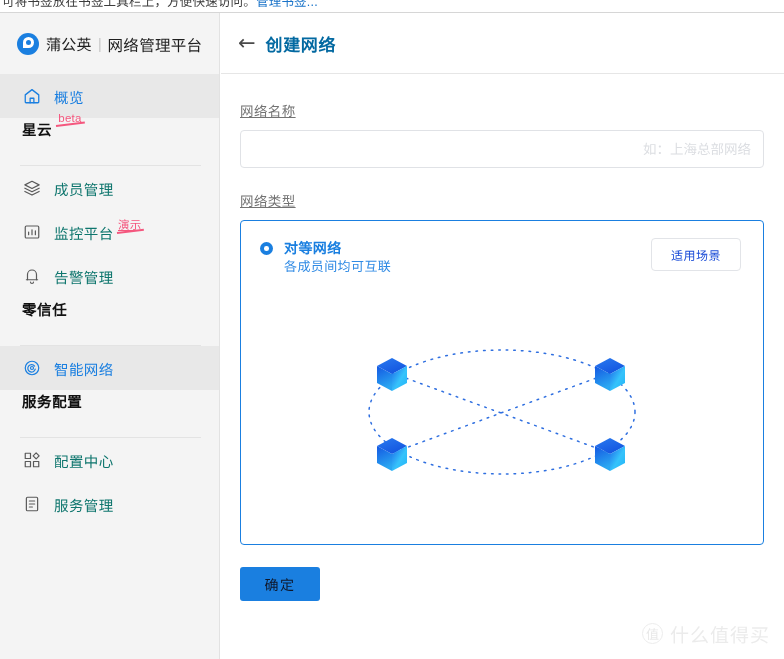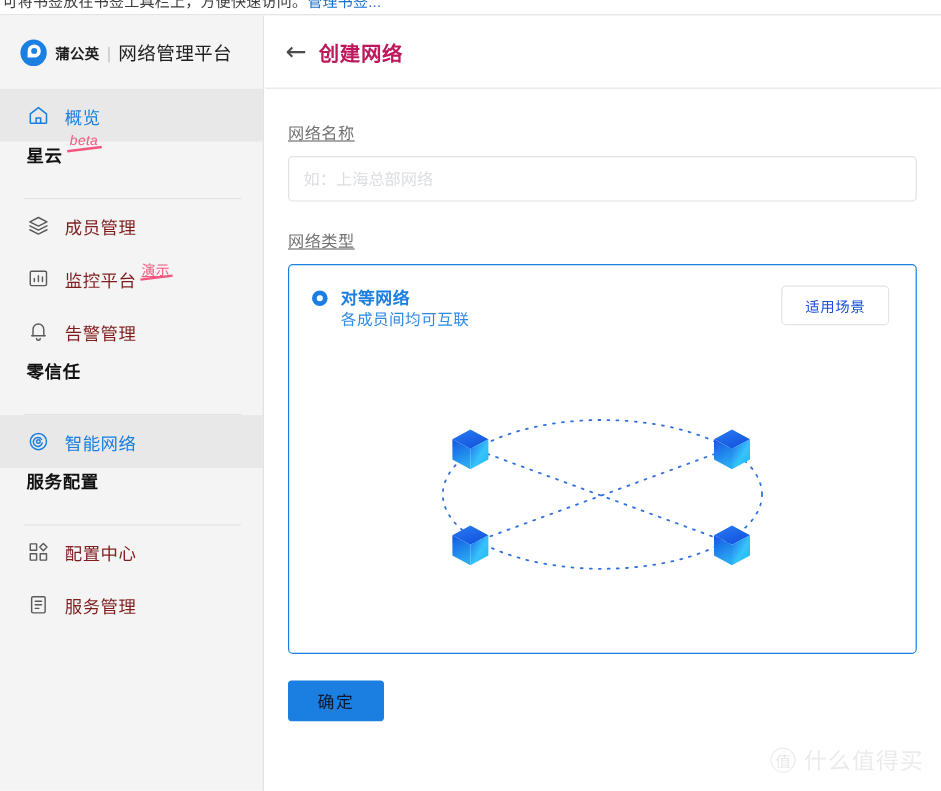--- a/index.html
+++ b/index.html
@@ -75,23 +75,23 @@
   .brand-logo::before {
     content: "";
     position: absolute;
     left: 8.5px; top: 7.5px;
     width: 5px; height: 5px;
     border-radius: 50%;
     background: #1a7fe0;
     z-index: 2;
   }
   .brand-name {
-    font-size: 12px;
+    font-size: 15px;
     color: #1f1f1f;
-    font-weight: 700;
+    font-weight: 400;
     letter-spacing: .3px;
   }
   .brand-sep {
     color: #c6c6c6;
     margin: 0 6px;
     font-size: 14px;
     font-weight: 300;
   }
   .brand-sub {
     font-size: 15.5px;
@@ -118,21 +118,21 @@
     margin-right: 13px;
     display: flex;
     align-items: center;
     justify-content: center;
     color: #5a5a5a;
   }
   .nav-row.active .nav-icon { color: #1a7fe0; }
   .nav-icon svg { display: block; }
   .nav-label {
     font-size: 14.5px;
-    color: #7f1d1d;
+    color: #0f766e;
     letter-spacing: .4px;
   }
   .nav-row.active .nav-label { color: #1a7fe0; }
 
   .section-head {
     position: relative;
     padding: 0 0 0 22px;
     height: 48px;
     display: flex;
     align-items: flex-start;
@@ -144,21 +144,20 @@
     letter-spacing: .6px;
   }
   .section-divider {
     position: absolute;
     left: 20px; right: 18px; bottom: 0;
     height: 1px;
     background: #e3e3e3;
   }
   .badge {
     font-size: 11.5px;
-    font-style: italic;
     color: #f4577e;
     margin-left: 6px;
     position: relative;
     top: -6px;
     letter-spacing: .3px;
     white-space: nowrap;
   }
   .badge::after {
     content: "";
     position: absolute;
@@ -206,21 +205,21 @@
     font-size: 21px;
     color: #4a4a4a;
     margin-right: 10px;
     line-height: 1;
     cursor: pointer;
     font-family: "DejaVu Sans", sans-serif;
   }
   .page-title {
     font-size: 17px;
     font-weight: bold;
-    color: #be185d;
+    color: #0369a1;
     letter-spacing: .6px;
   }
 
   .content {
     padding: 26px 19px 0 19px;
     position: relative;
   }
   .field-label {
     font-size: 13.5px;
     color: #737373;
@@ -232,20 +231,21 @@
     width: 524px;
     height: 38px;
     border: 1px solid #e0e2e6;
     border-radius: 4px;
     padding: 0 12px;
     font-size: 13.5px;
     color: #333;
     outline: none;
     background: #fff;
     font-family: "Liberation Sans", "DejaVu Sans", sans-serif;
+    text-align: right;
   }
   .text-input::placeholder { color: #dcdee2; }
 
   .block-gap { height: 22px; }
 
   .type-card {
     width: 524px;
     height: 325px;
     border: 1px solid #1a7fe0;
     border-radius: 4px;

